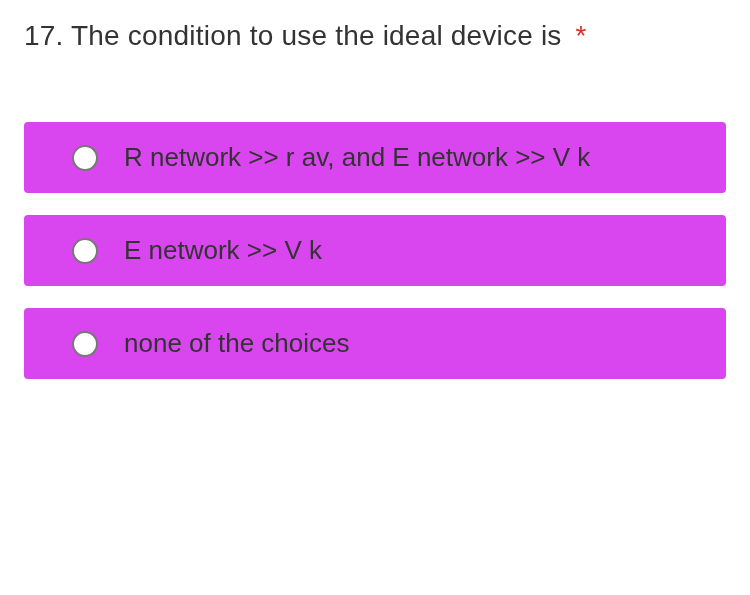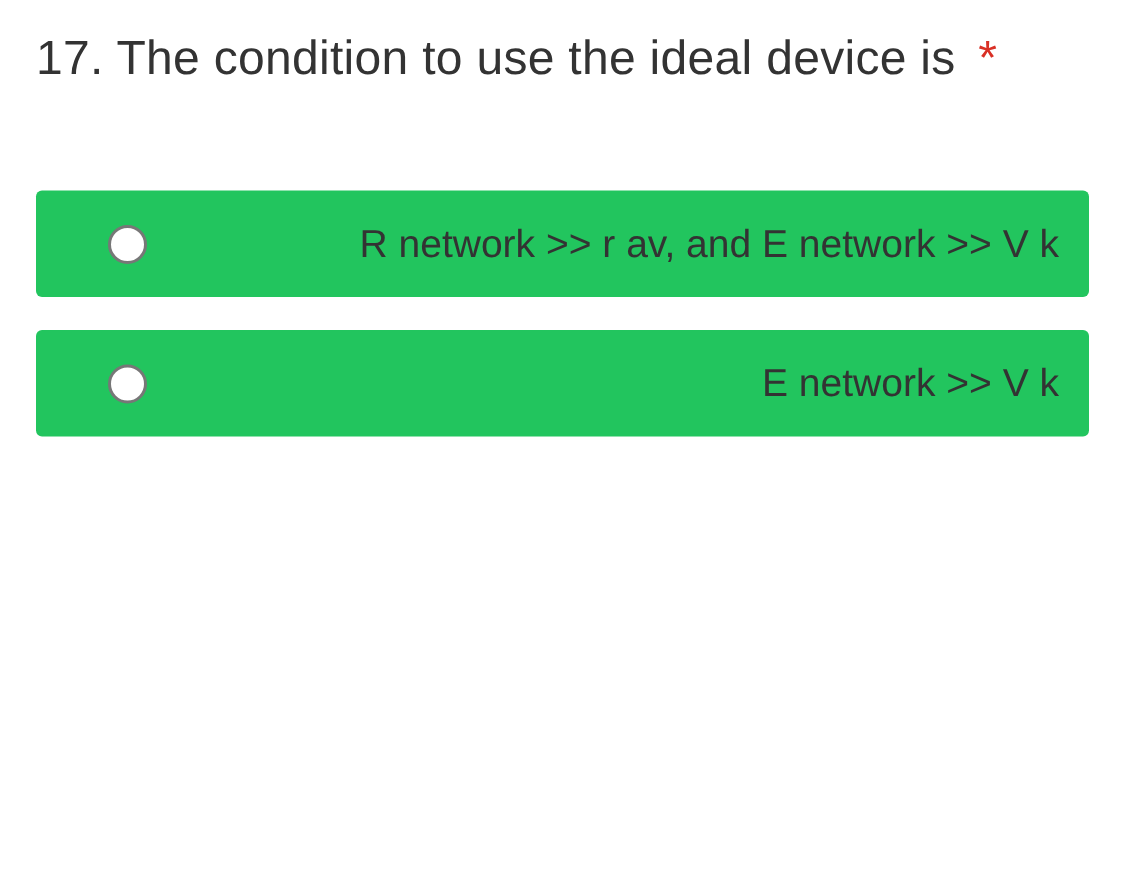--- a/index.html
+++ b/index.html
@@ -8,43 +8,42 @@
       box-sizing: border-box;
     }
     body {
       width: 750px;
       height: 595px;
       background: #ffffff;
       font-family: Arial, Helvetica, sans-serif;
       padding: 20px 24px;
     }
     .question-title {
-      font-size: 32px;
+      font-size: 28px;
       color: #333333;
       margin-bottom: 70px;
       font-weight: 400;
       letter-spacing: 0.2px;
     }
     .required-mark {
       color: #d93025;
       margin-left: 6px;
     }
     .options-container {
       display: flex;
       flex-direction: column;
       gap: 22px;
     }
     .option-row {
-      background: #22c55e;
+      background: #d946ef;
       border-radius: 4px;
       padding: 18px 20px 18px 48px;
       display: flex;
       align-items: center;
       cursor: pointer;
-      justify-content: space-between;
     }
     .radio-circle {
       width: 26px;
       height: 26px;
       border: 2.5px solid #777777;
       border-radius: 50%;
       flex-shrink: 0;
       margin-right: 26px;
       background: #ffffff;
     }
@@ -66,13 +65,17 @@
 
 <div class="options-container">
   <div class="option-row">
     <div class="radio-circle"></div>
     <div class="option-label">R network &gt;&gt; r av, and E network &gt;&gt; V k</div>
   </div>
   <div class="option-row">
     <div class="radio-circle"></div>
     <div class="option-label">E network &gt;&gt; V k</div>
   </div>
+  <div class="option-row">
+    <div class="radio-circle"></div>
+    <div class="option-label">none of the choices</div>
+  </div>
 </div>
 
 </body></html>

